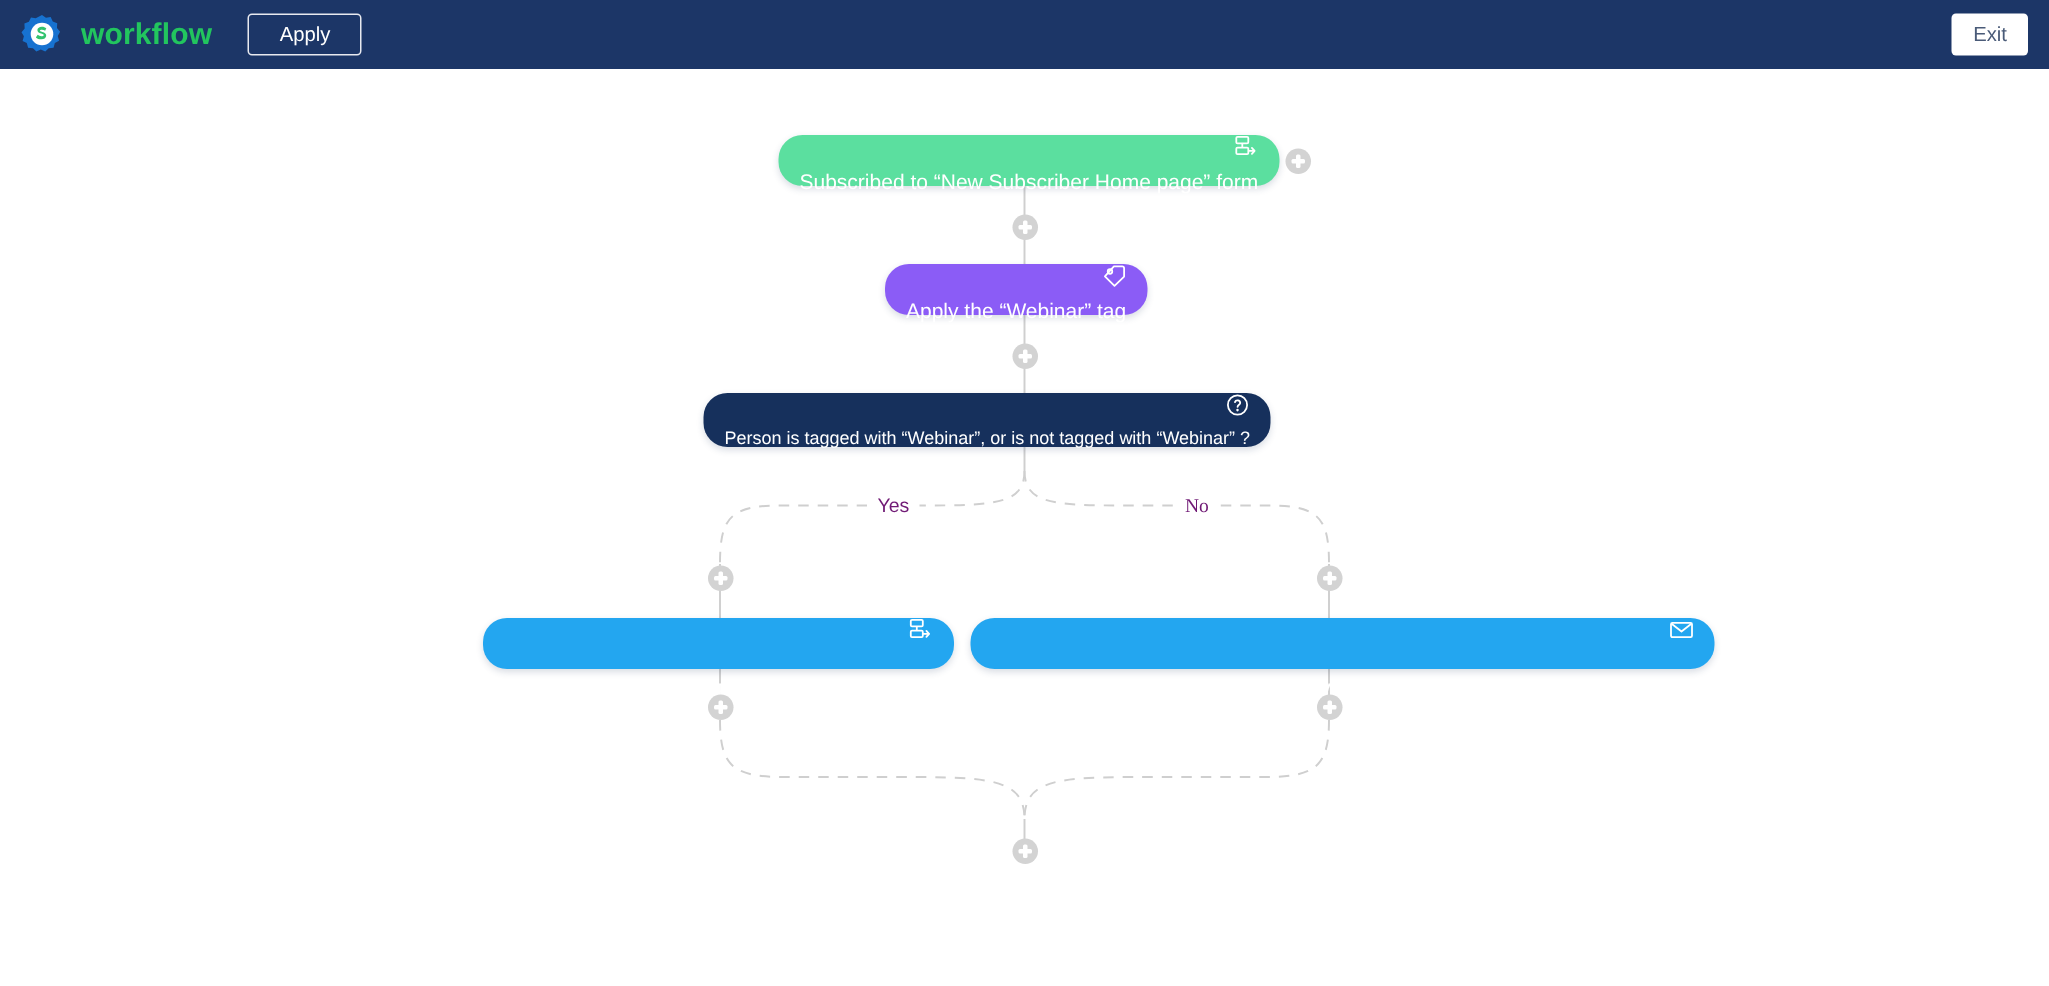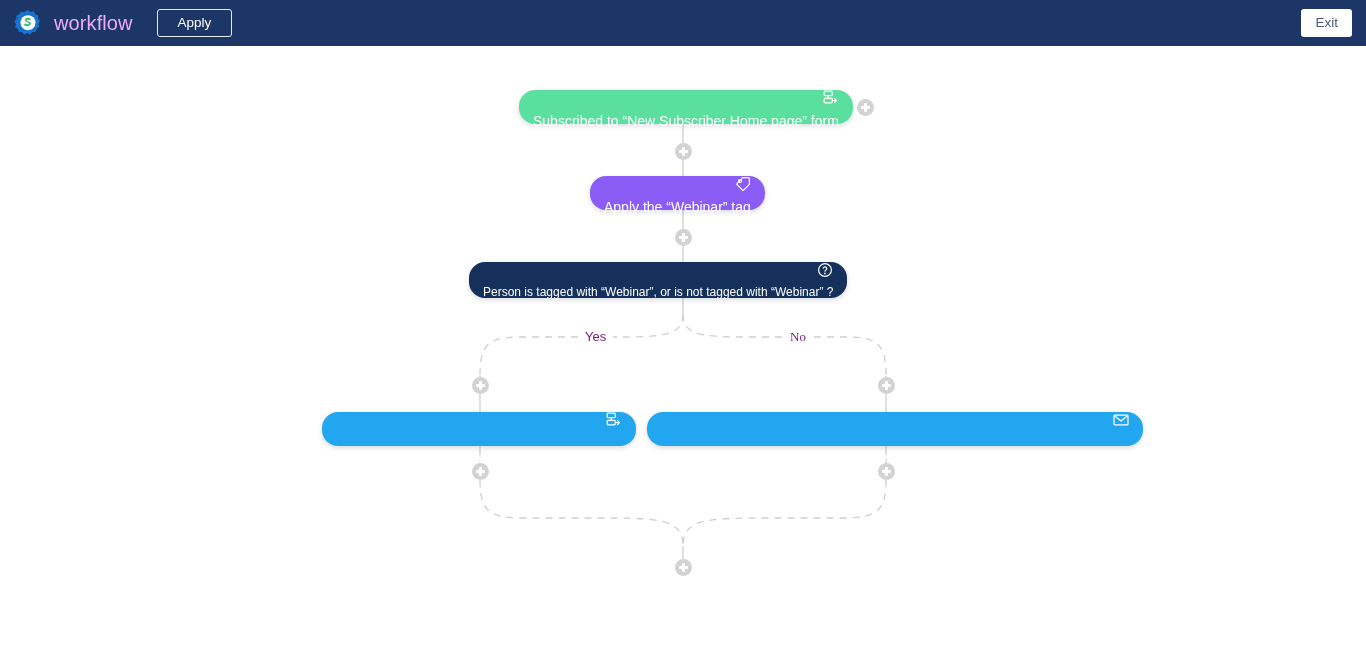--- a/index.html
+++ b/index.html
@@ -26,23 +26,23 @@
 
   .brand-logo {
     width: 28px; height: 28px;
     flex: 0 0 28px;
     margin-right: 12px;
     position: relative;
   }
   .brand-logo svg { display: block; }
 
   .brand-title {
-    color: #f0abfc;
+    color: #22c55e;
     font-size: 20px;
-    font-weight: normal;
+    font-weight: bold;
     letter-spacing: 0.1px;
     margin-right: 24px;
     white-space: nowrap;
   }
 
   .status-badge {
     border: 1px solid #e8eaf0;
     border-radius: 3px;
     color: #ffffff;
     font-size: 13.5px;

